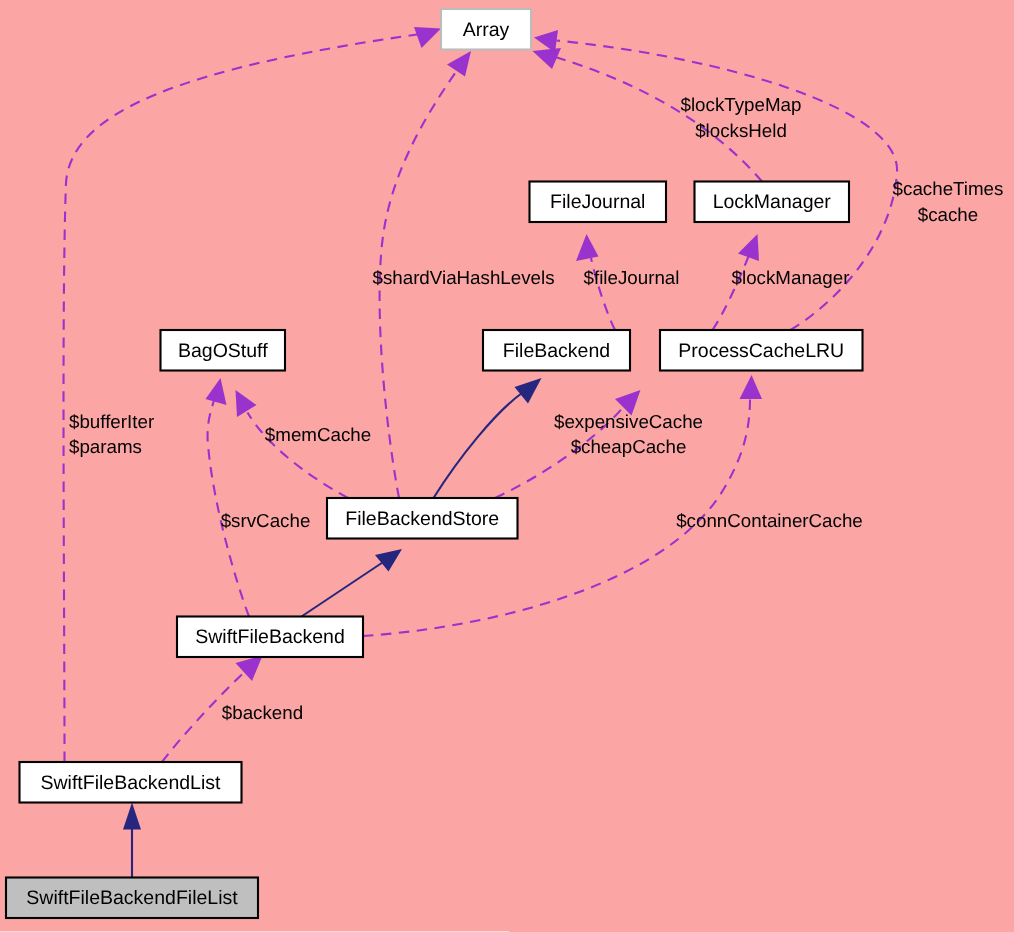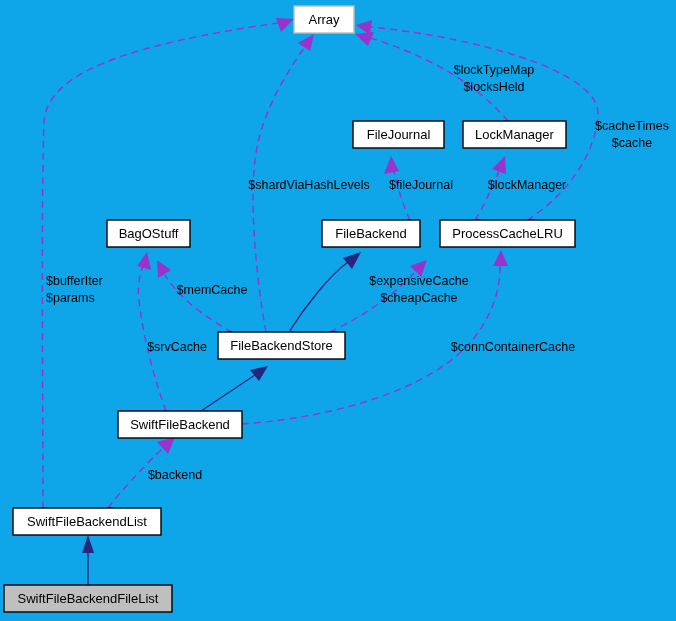--- a/index.html
+++ b/index.html
@@ -8,21 +8,21 @@
     background: #ffffff;
   }
   body {
     font-family: "Liberation Sans", sans-serif;
   }
   #diagram-root {
     position: relative;
     width: 676px;
     height: 621px;
     overflow: hidden;
-    background: #0ea5e9;
+    background: #fca5a5;
   }
   svg#graph {
     position: absolute;
     left: 0;
     top: 0;
     width: 676px;
     height: 621px;
   }
   .node-box {
     fill: #ffffff;

